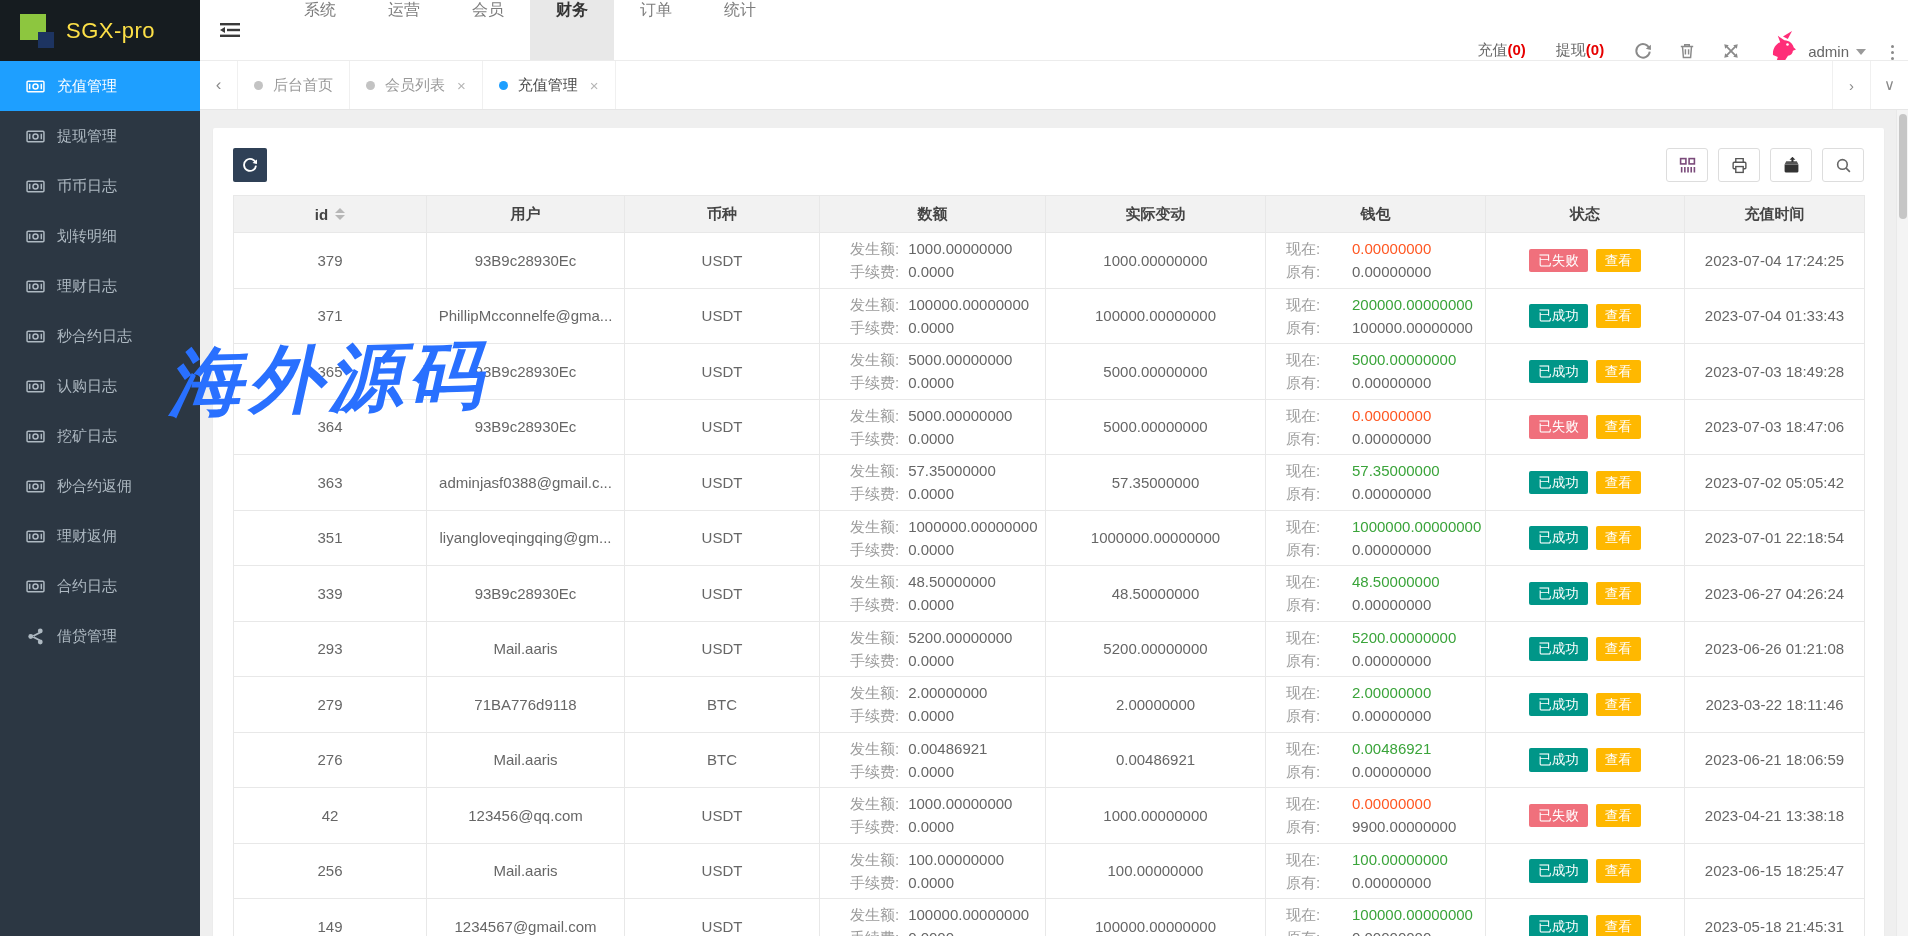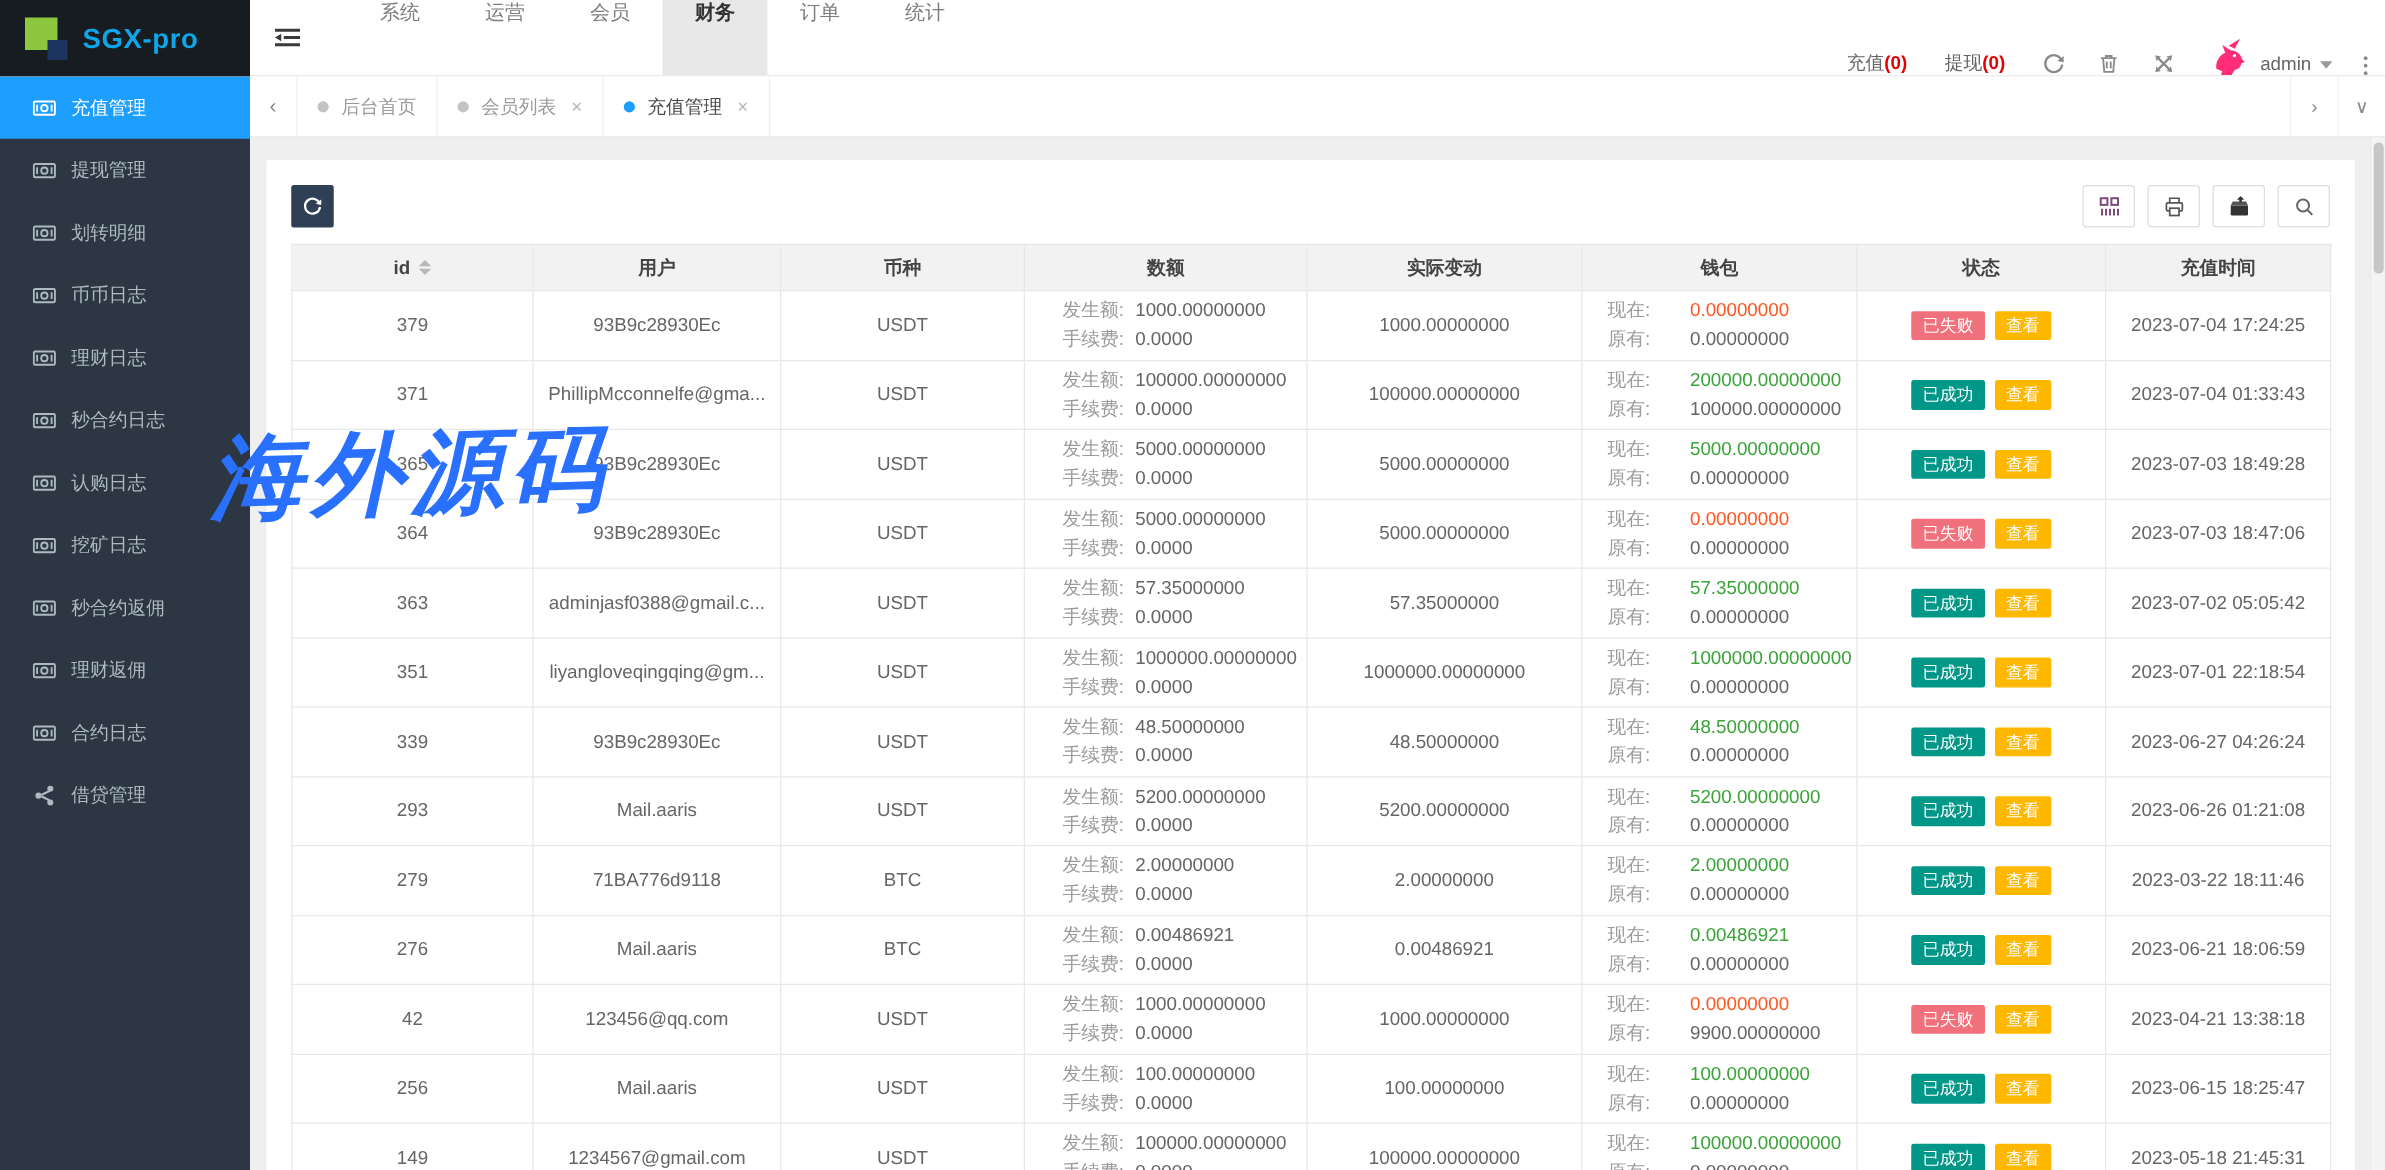--- a/index.html
+++ b/index.html
@@ -6,21 +6,21 @@
   html,body { width:1908px; height:936px; overflow:hidden; }
   body { font-family:"Liberation Sans","DejaVu Sans",sans-serif; background:#efefef; color:#666; }
   .app { position:relative; width:1908px; height:936px; overflow:hidden; }
 
   
   .header { position:absolute; top:0; left:0; right:0; height:61px; background:#fff; display:flex; border-bottom:1px solid #ececec; z-index:30; }
   .logo { width:200px; height:61px; background:#161c20; display:flex; align-items:center; padding-left:20px; flex:0 0 auto; }
   .logo-mark { position:relative; width:34px; height:34px; margin-right:12px; }
   .logo-mark .sq-green { position:absolute; left:0; top:0; width:26px; height:26px; background:#8dc63f; }
   .logo-mark .sq-navy { position:absolute; right:0; bottom:0; width:16px; height:16px; background:#1d3461; }
-  .logo-title { color:#0ea5e9; font-size:22px; font-weight:700; letter-spacing:.5px; }
+  .logo-title { color:#fde047; font-size:22px; font-weight:400; letter-spacing:.5px; }
   .header-main { flex:1; display:flex; align-items:stretch; }
   .collapse-btn { width:60px; display:flex; align-items:center; justify-content:center; cursor:pointer; color:#3a3a3a; }
   .nav { display:flex; align-items:stretch; margin-left:18px; }
   .nav-item { padding:0 26px; display:flex; align-items:flex-start; font-size:16px; color:#7d7d7d; cursor:pointer; }
   .nav-item.active { background:#e8e8e8; color:#333; font-weight:700; }
   .header-right { margin-left:auto; display:flex; align-items:flex-end; }
   .hr-link { font-size:15px; color:#666; margin-right:30px; cursor:pointer; white-space:nowrap; }
   .hr-link b { color:#e60000; }
   .hr-icon { width:18px; height:18px; color:#8a8a8a; margin-right:26px; cursor:pointer; flex:0 0 auto; }
   .hr-icon svg { width:100%; height:100%; display:block; }
@@ -207,32 +207,32 @@
   </div>
       <div class="side-item">
     <span class="side-icon">
       <svg viewBox="0 0 18 18" fill="none" stroke="currentColor" stroke-width="1.4">
             <rect x="1" y="4" width="16" height="10" rx="1"></rect>
             <circle cx="9" cy="9" r="2.4"></circle>
             <path d="M3.5 6.5v5M14.5 6.5v5"></path>
           </svg>
     </span>
 
+    <span>币币日志</span>
+  </div>
+      <div class="side-item">
+    <span class="side-icon">
+      <svg viewBox="0 0 18 18" fill="none" stroke="currentColor" stroke-width="1.4">
+            <rect x="1" y="4" width="16" height="10" rx="1"></rect>
+            <circle cx="9" cy="9" r="2.4"></circle>
+            <path d="M3.5 6.5v5M14.5 6.5v5"></path>
+          </svg>
+    </span>
+
     <span>划转明细</span>
-  </div>
-      <div class="side-item">
-    <span class="side-icon">
-      <svg viewBox="0 0 18 18" fill="none" stroke="currentColor" stroke-width="1.4">
-            <rect x="1" y="4" width="16" height="10" rx="1"></rect>
-            <circle cx="9" cy="9" r="2.4"></circle>
-            <path d="M3.5 6.5v5M14.5 6.5v5"></path>
-          </svg>
-    </span>
-
-    <span>币币日志</span>
   </div>
       <div class="side-item">
     <span class="side-icon">
       <svg viewBox="0 0 18 18" fill="none" stroke="currentColor" stroke-width="1.4">
             <rect x="1" y="4" width="16" height="10" rx="1"></rect>
             <circle cx="9" cy="9" r="2.4"></circle>
             <path d="M3.5 6.5v5M14.5 6.5v5"></path>
           </svg>
     </span>
 

